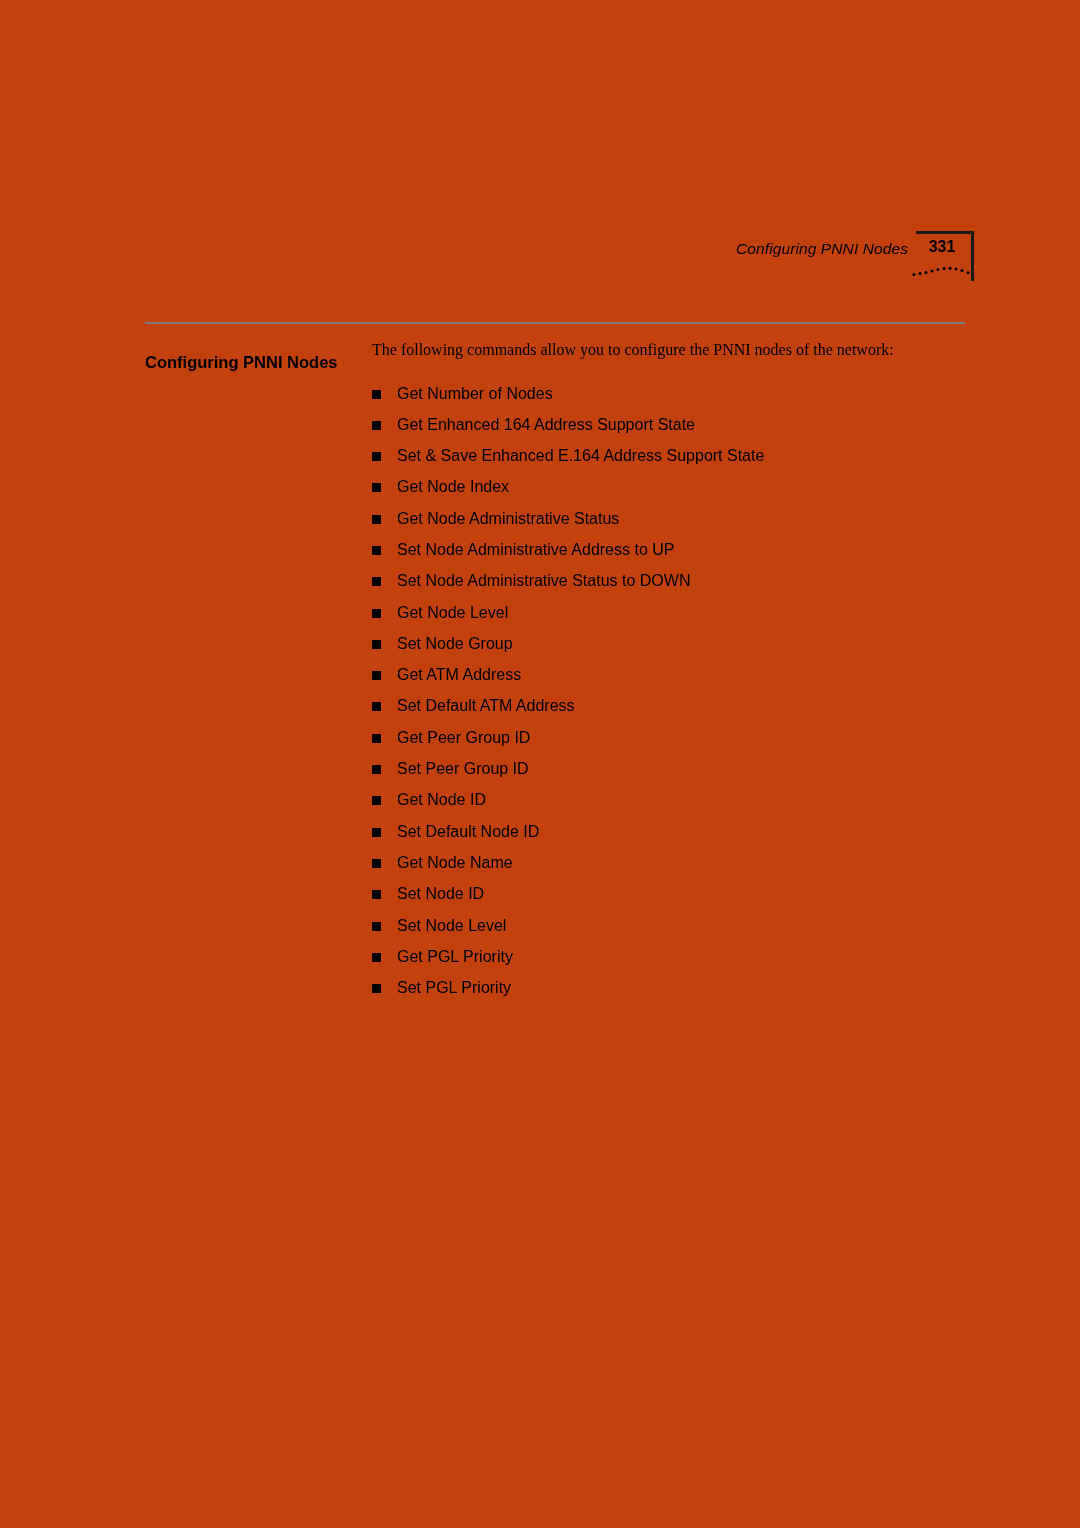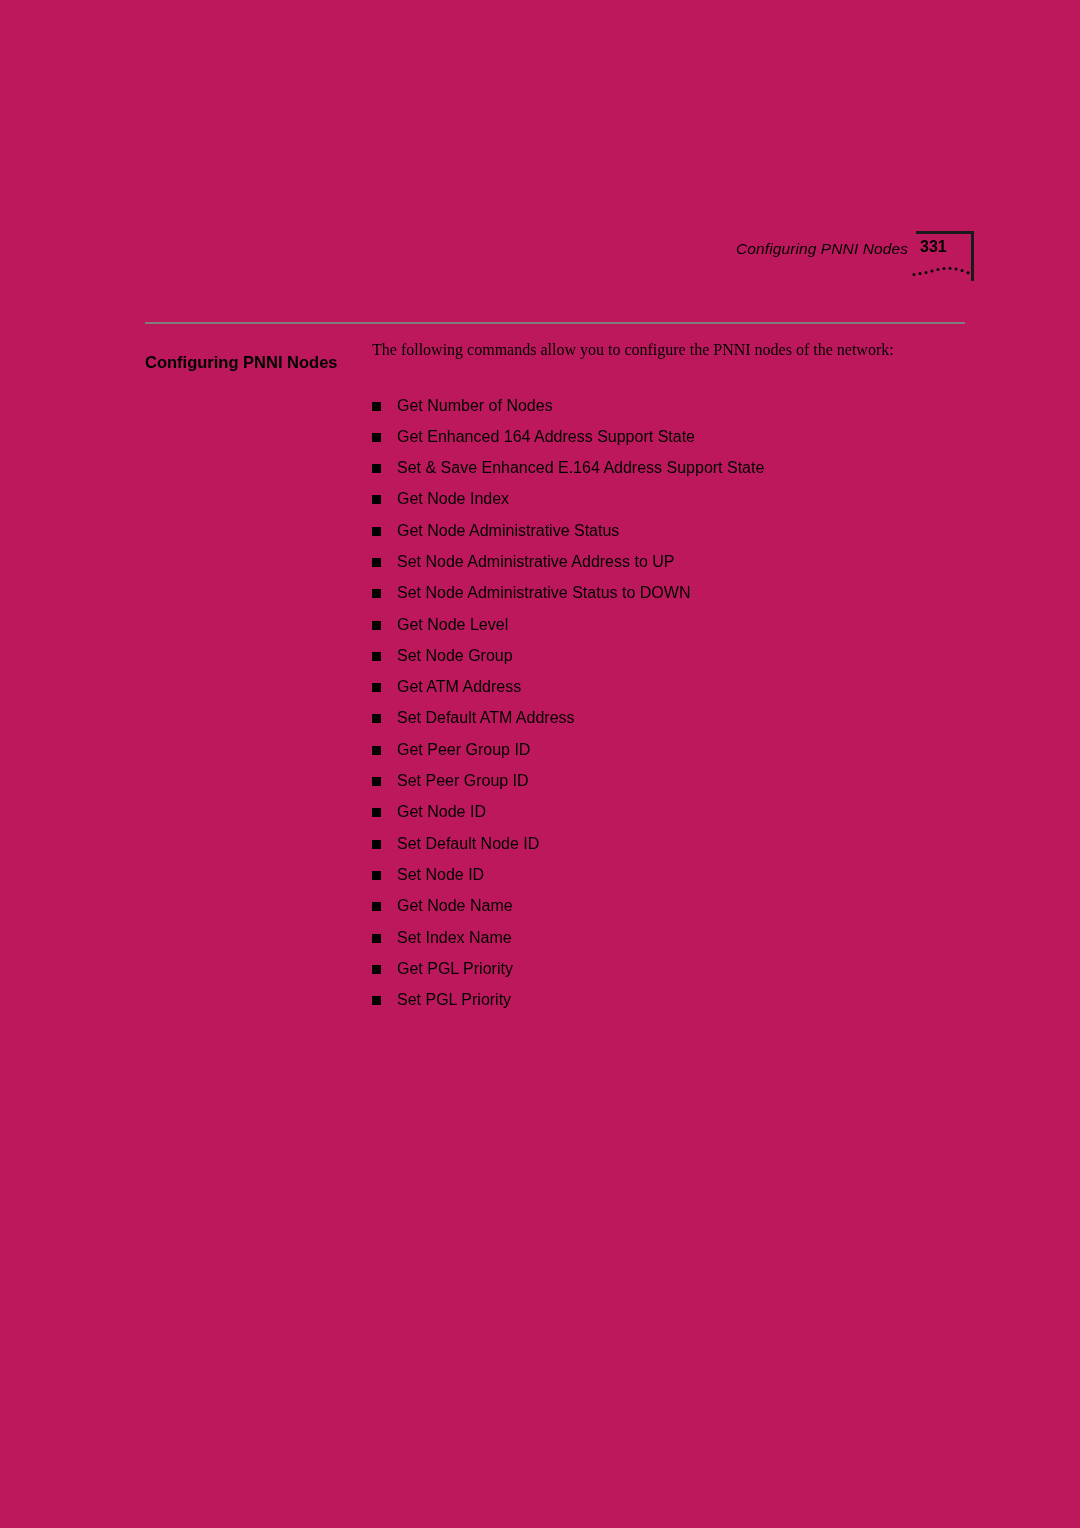--- a/index.html
+++ b/index.html
@@ -10,21 +10,21 @@
   }
   body {
     font-family: "Liberation Sans", sans-serif;
     color: #000000;
     -webkit-font-smoothing: antialiased;
   }
   .page {
     position: relative;
     width: 1080px;
     height: 1528px;
-    background: #be185d;
+    background: #c2410c;
     overflow: hidden;
   }
 
   
   .running-header {
     position: absolute;
     left: 0;
     top: 240px;
     width: 908px;
     text-align: right;
@@ -32,20 +32,21 @@
     font-size: 15.5px;
     letter-spacing: 0.1px;
     color: #000000;
     white-space: nowrap;
   }
   .page-number {
     position: absolute;
     left: 920px;
     top: 238px;
     width: 44px;
+    text-align: center;
     font-weight: bold;
     font-size: 16px;
     color: #000000;
   }
   .folio-rule-top {
     position: absolute;
     left: 916px;
     top: 231px;
     width: 58px;
     height: 3px;
@@ -100,21 +101,21 @@
     color: #000000;
     margin: 0 0 0 0;
     width: 590px;
     font-family: Liberation Serif, serif;
   }
   .command-list {
     list-style: none;
     margin: 0;
     padding: 0;
     position: relative;
-    top: 28px;
+    top: 16px;
   }
   .command-list li {
     position: relative;
     height: 31.3px;
     line-height: 31.3px;
     padding-left: 25px;
     font-size: 16px;
     color: #000000;
     white-space: nowrap;
   }
@@ -218,29 +219,29 @@
       <li>
         <span class="bullet-square"></span>
         <span class="item-label">Get Node ID</span>
       </li>
       <li>
         <span class="bullet-square"></span>
         <span class="item-label">Set Default Node ID</span>
       </li>
       <li>
         <span class="bullet-square"></span>
+        <span class="item-label">Get Node Name</span>
+      </li>
+      <li>
+        <span class="bullet-square"></span>
         <span class="item-label">Set Node ID</span>
       </li>
       <li>
         <span class="bullet-square"></span>
-        <span class="item-label">Get Node Name</span>
-      </li>
-      <li>
-        <span class="bullet-square"></span>
-        <span class="item-label">Set Index Name</span>
+        <span class="item-label">Set Node Level</span>
       </li>
       <li>
         <span class="bullet-square"></span>
         <span class="item-label">Get PGL Priority</span>
       </li>
       <li>
         <span class="bullet-square"></span>
         <span class="item-label">Set PGL Priority</span>
       </li>
     </ul>

